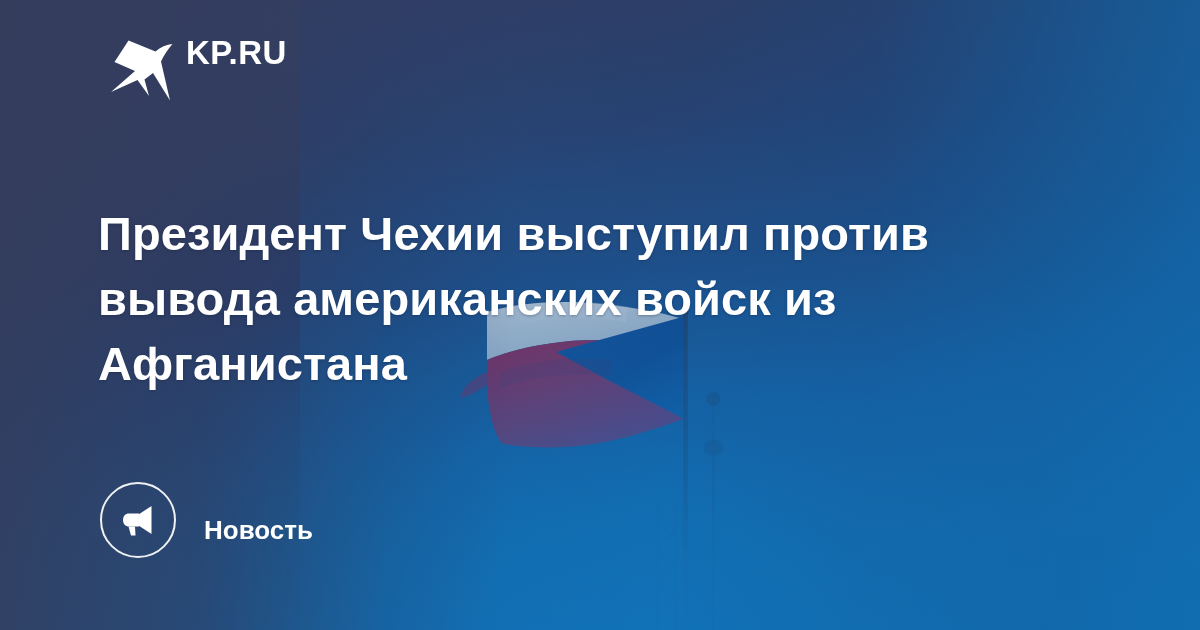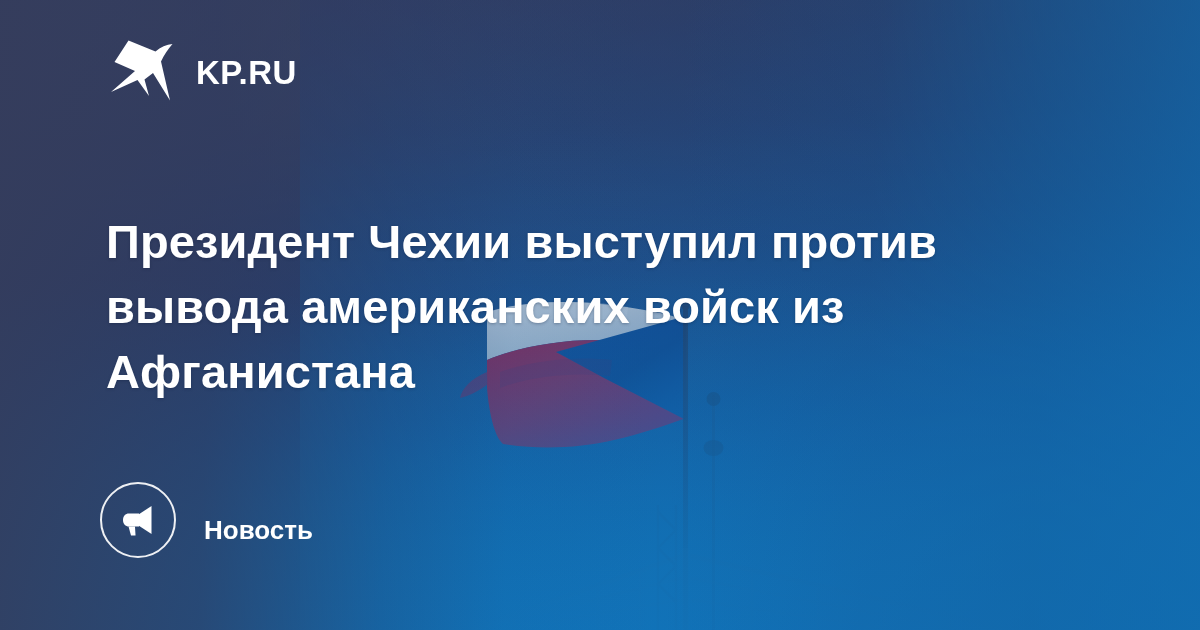--- a/index.html
+++ b/index.html
@@ -103,22 +103,22 @@
         rgba(17,105,172,0.72) 100%);
     pointer-events: none;
   }
 
   
   .logo-row {
     position: absolute;
     left: 108px;
     top: 36px;
     display: flex;
-    align-items: center;
-    gap: 22px;
+    align-items: flex-start;
+    gap: 12px;
   }
   .logo-mark {
     width: 66px;
     height: 72px;
     display: block;
   }
   .logo-text {
     font-size: 33px;
     font-weight: bold;
     letter-spacing: 0.5px;
@@ -126,21 +126,21 @@
     line-height: 1;
     white-space: nowrap;
   }
 
   
   .headline {
     position: absolute;
     left: 90px;
     top: 193px;
     width: 900px;
-    margin: 16px;
+    margin: 8px;
     color: #ffffff;
     font-size: 47px;
     font-weight: bold;
     line-height: 65px;
     letter-spacing: 0.1px;
     text-shadow: 0 1px 3px rgba(12,26,52,0.30);
   }
 
   
   .badge-row {

